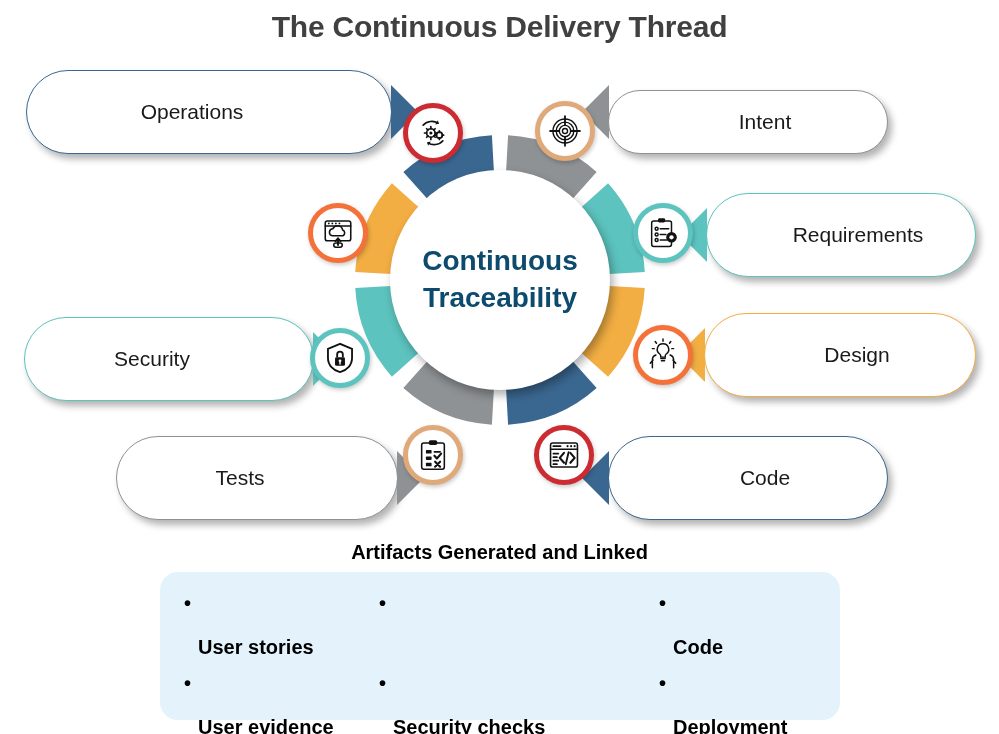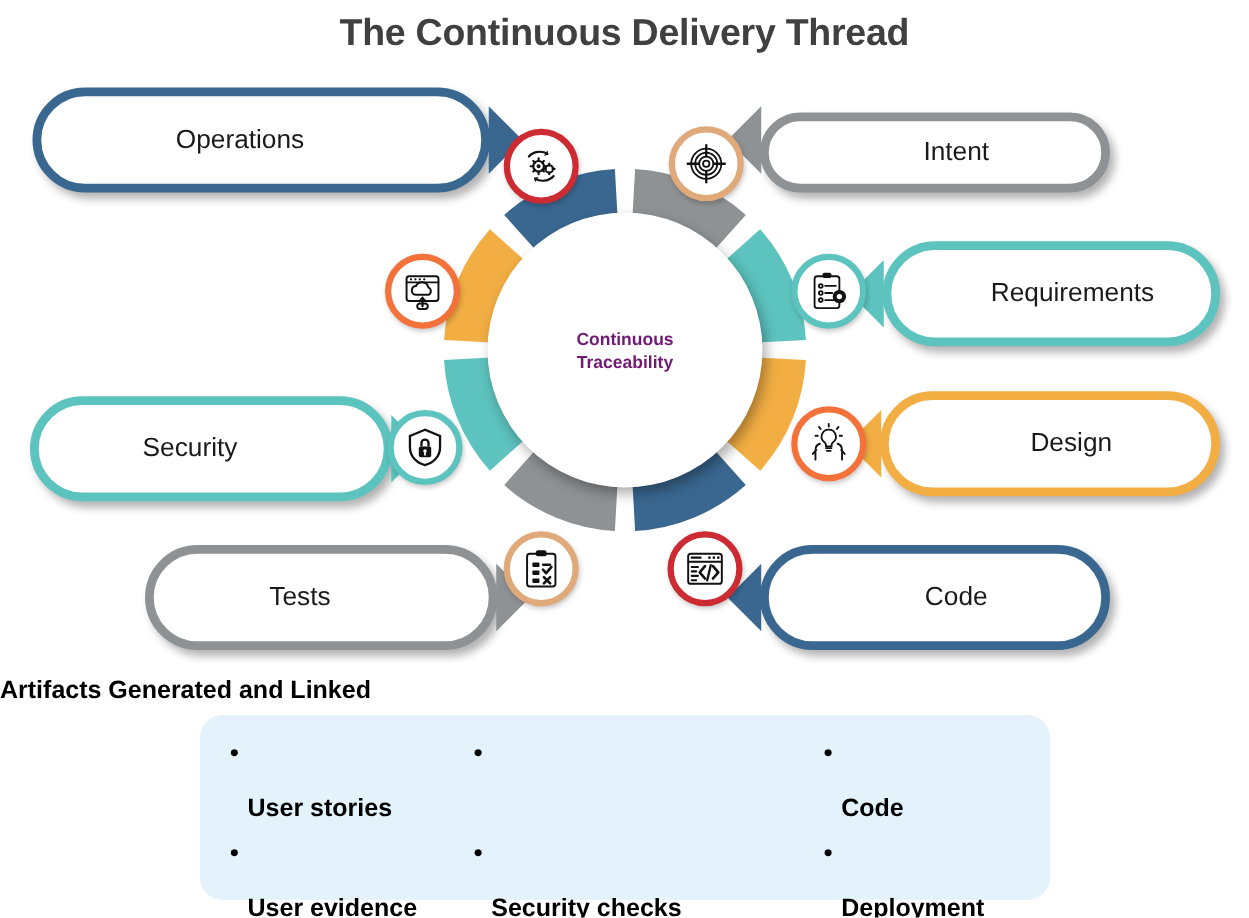--- a/index.html
+++ b/index.html
@@ -8,50 +8,50 @@
 
   #stage{position:relative;width:999px;height:734px;}
 
   
   #title{position:absolute;left:0;top:10px;width:999px;text-align:center;
          font-size:30px;font-weight:bold;color:#404040;letter-spacing:-.2px;}
 
   
   .pill{position:absolute;height:84px;box-sizing:border-box;}
   .pill .body{position:absolute;inset:0;border-radius:42px;background:#ffffff;
-              border:7px solid #f9a8d4;box-sizing:border-box;
+              border:1px solid #f9a8d4;box-sizing:border-box;
               display:flex;align-items:center;
               box-shadow:4px 5px 7px rgba(0,0,0,.30);}
   .pill .label{font-size:21px;color:#1a1a1a;white-space:nowrap;}
   
   .pill .tip{position:absolute;top:50%;width:0;height:0;
              border-top:27px solid transparent;border-bottom:27px solid transparent;}
   .pill.left  .tip{right:-26px;margin-top:-27px;border-left:27px solid #888;}
   .pill.right .tip{left:-26px; margin-top:-27px;border-right:27px solid #888;}
   .pill.left  .body{padding-right:34px;justify-content:center;}
   .pill.right .body{padding-left:34px; justify-content:center;}
 
   
   #ring{position:absolute;left:348px;top:128px;width:304px;height:304px;}
   #ring svg{display:block;}
   #hub{position:absolute;left:390px;top:170px;width:220px;height:220px;
        border-radius:50%;background:#ffffff;
        box-shadow:3px 5px 10px rgba(0,0,0,.33);
        display:flex;flex-direction:column;align-items:center;justify-content:center;}
-  #hub .l1,#hub .l2{font-size:14px;font-weight:bold;color:#701a75;line-height:1.32;}
+  #hub .l1,#hub .l2{font-size:28px;font-weight:bold;color:#0c4a6e;line-height:1.32;}
 
   
   .badge{position:absolute;width:60px;height:60px;border-radius:50%;
          background:#ffffff;border:5px solid #ccc;box-sizing:border-box;
          display:flex;align-items:center;justify-content:center;
          box-shadow:1px 2px 4px rgba(0,0,0,.22);}
   .badge svg{width:34px;height:34px;display:block;}
 
   
-  #art-title{position:absolute;left:0;top:541px;width:999px;text-align:left;
+  #art-title{position:absolute;left:0;top:541px;width:999px;text-align:center;
              font-size:20px;font-weight:bold;color:#000;}
   #art-box{position:absolute;left:160px;top:572px;width:680px;height:148px;
            background:#E3F2FB;border-radius:18px;box-sizing:border-box;
            padding:18px 20px 10px 24px;
            display:grid;grid-template-columns:195px 280px 1fr;
            grid-auto-rows:auto;column-gap:0;row-gap:10px;align-content:start;}
   .art{font-size:20px;font-weight:bold;color:#000;line-height:1.32;
        display:flex;gap:7px;align-items:flex-start;}
   .art .bul{flex:0 0 auto;}
   .art .txt{max-width:165px;margin-top:44px;}

